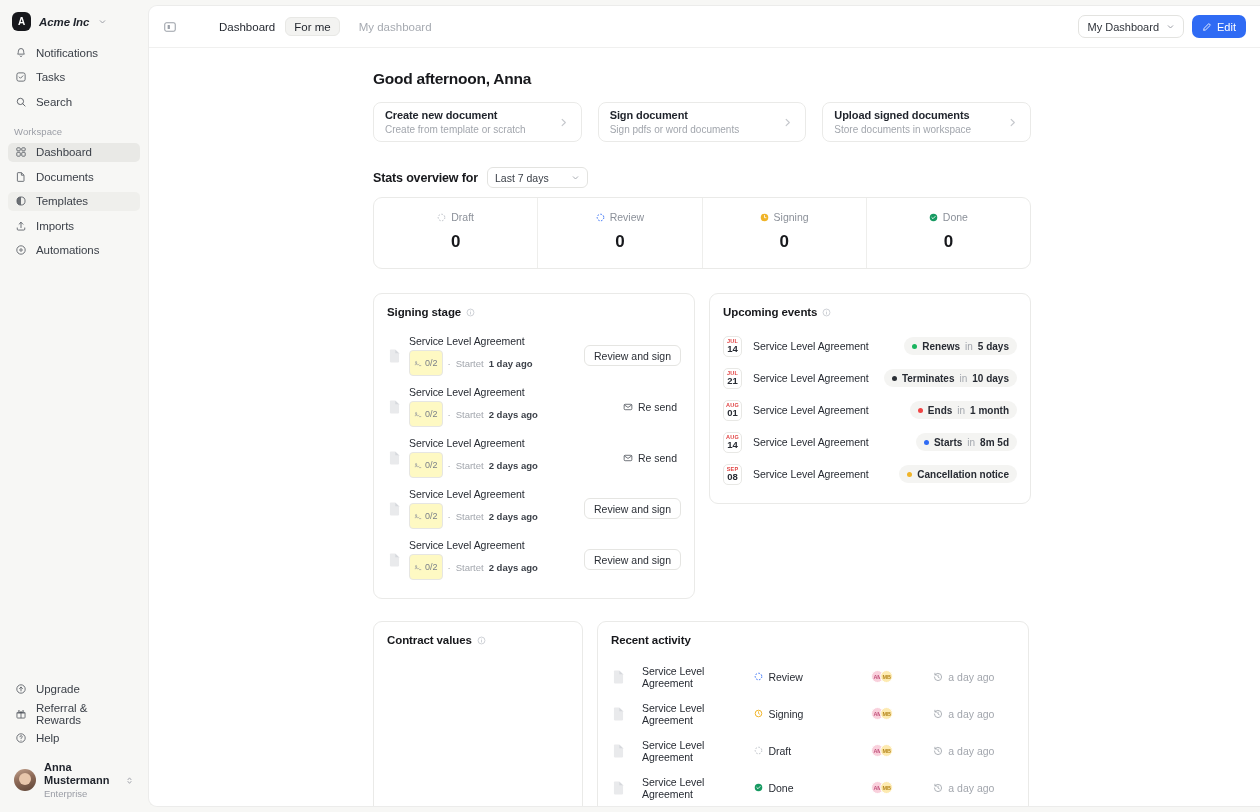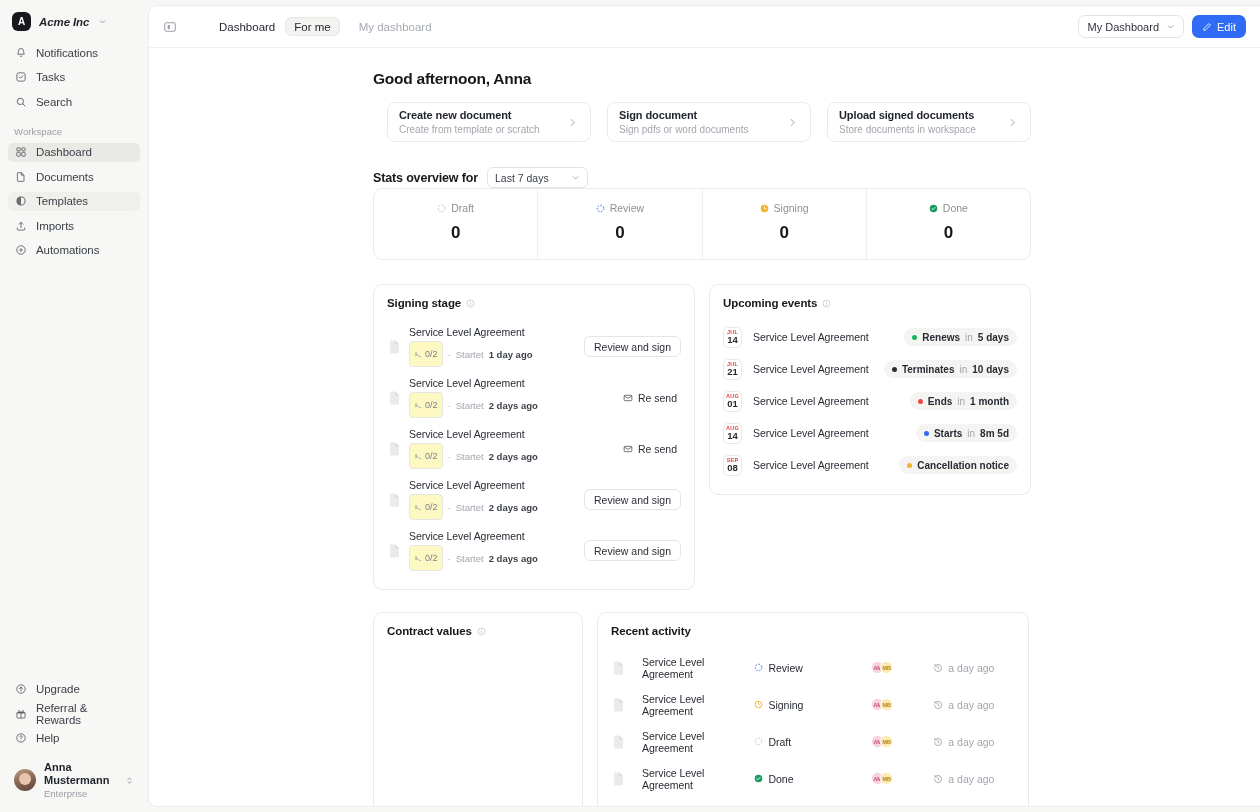--- a/index.html
+++ b/index.html
@@ -97,31 +97,31 @@
     height:23px; padding:0 10px; border-radius:7px;
     background:#2f6bf4; color:#fff; font-size:11px; font-weight:500; cursor:pointer;
   }
 
   
   .content { padding:22px 0 0 0; height:768px; overflow:hidden; }
   .wrap { width:658px; margin:0 auto 0 224px; }
 
   .greeting { font-size:15.5px; font-weight:700; color:#17181c; letter-spacing:-.25px; margin-bottom:14px; }
 
-  .qa-row { display:flex; gap:16px; margin-bottom:25px;margin-left:14px; }
+  .qa-row { display:flex; gap:16px; margin-bottom:25px; }
   .qa-card {
     flex:1; height:40px; border:1px solid #eaeae8; border-radius:8px;
     background:#fff; display:flex; align-items:center;
     padding:0 12px 0 11px; cursor:pointer;
   }
   .qa-title { font-size:11px; font-weight:700; color:#1f232b; line-height:1.35; letter-spacing:-.1px;}
   .qa-sub { font-size:10px; color:#a2a6ad; line-height:1.35; }
   .qa-chev { margin-left:auto; color:#c4c7cc; display:flex; }
 
-  .stats-head { display:flex; align-items:center; gap:9px; }
+  .stats-head { display:flex; align-items:center; gap:9px; margin-bottom:9px; }
   .stats-title { font-size:12.5px; font-weight:700; color:#17181c; letter-spacing:-.15px;}
   .stats-select {
     display:flex; align-items:center; gap:22px;
     height:21px; padding:0 7px; border:1px solid #e3e3e0; border-radius:6px;
     background:#fff; font-size:10.5px; color:#3c4149; cursor:pointer;
   }
   .stats-select .cv { margin-left:auto; color:#a8abb1; display:flex; }
 
   .stats-row {
     display:flex; border:1px solid #eaeae8; border-radius:9px;

